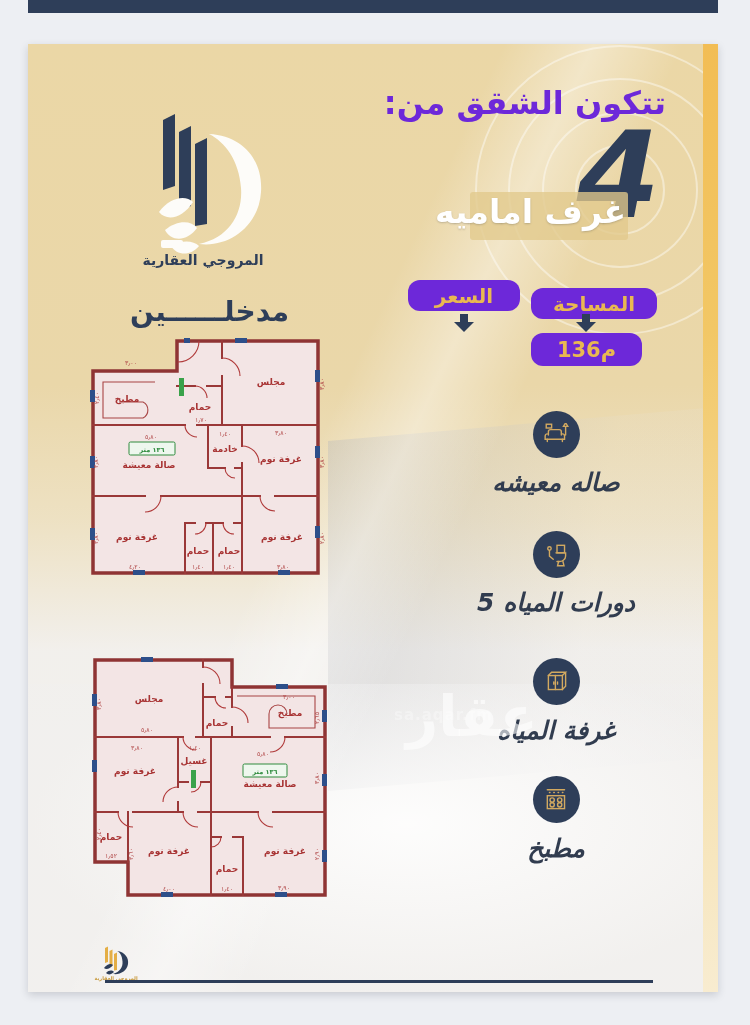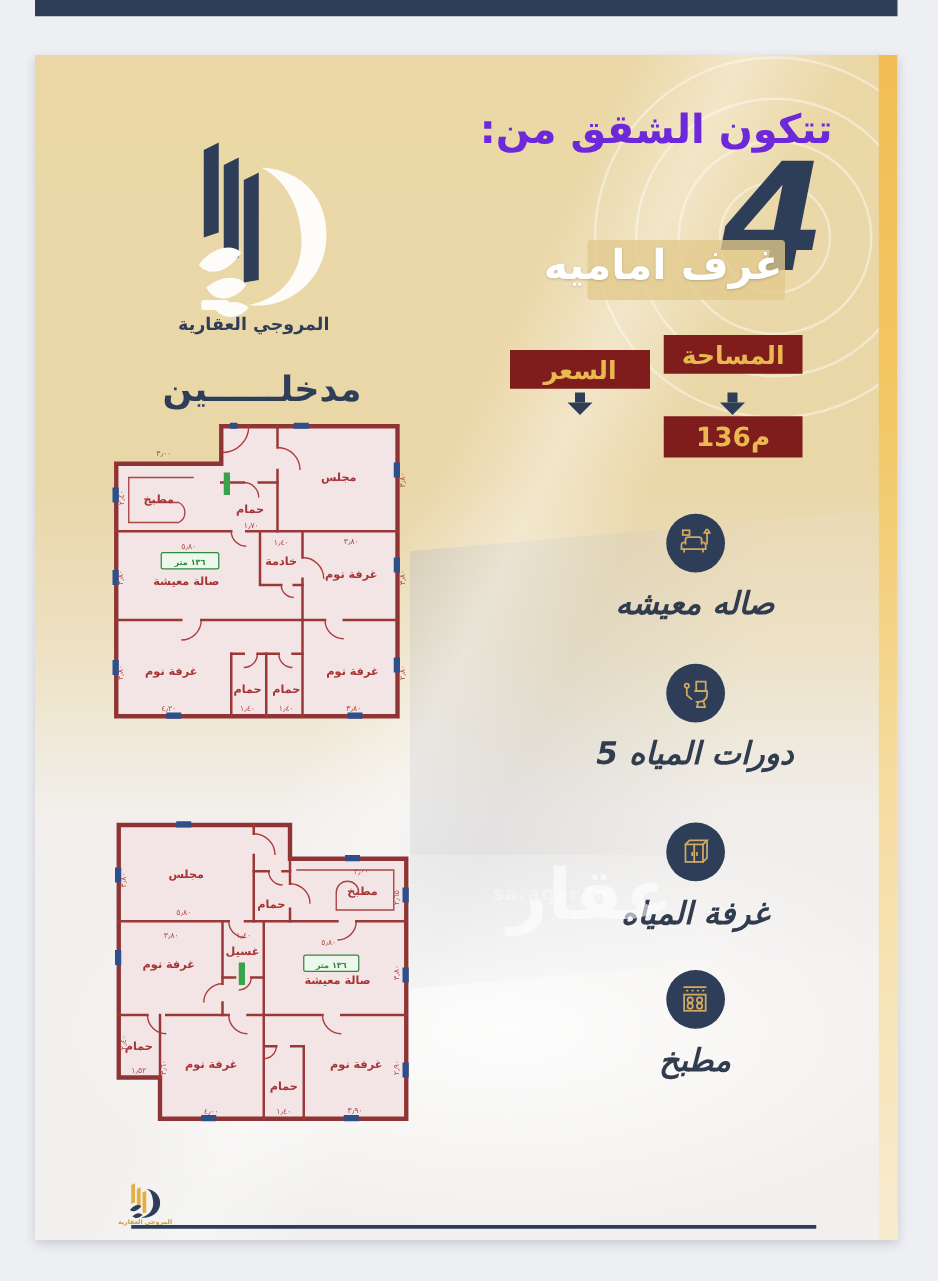--- a/index.html
+++ b/index.html
@@ -33,21 +33,21 @@
 
   .main-title { position:absolute; right:52px; top:40px; width:360px; text-align:right;
           font-size:32px; font-weight:bold; color:#6d28d9; }
   .big-number { position:absolute; right:58px; top:72px; font-size:120px; line-height:1;
           font-weight:bold; font-style:italic; color:#2e3e59; }
   .hl-box { position:absolute; right:90px; top:148px; width:158px; height:48px;
           background:rgba(226,201,140,.78); border-radius:3px; }
   .big-label { position:absolute; right:92px; top:148px; width:280px; text-align:right;
           font-size:33px; font-weight:bold; color:#ffffff; text-shadow:0 1px 2px rgba(60,60,60,.25); }
 
-  .badge { position:absolute; height:31px; background:#7f1d1d; border-radius:0;
+  .badge { position:absolute; height:31px; background:#6d28d9; border-radius:12px;
           display:flex; align-items:center; justify-content:center;
           color:#e9b851; font-weight:bold; font-size:20px; }
   .badge.value { height:33px; font-size:21px; }
   .arrow { position:absolute; width:20px; }
   .arrow .stem { margin:0 auto; width:8px; height:8px; background:#2e3e59; }
   .arrow .head { width:0; height:0; margin:0 auto; border-left:10px solid transparent;
           border-right:10px solid transparent; border-top:10px solid #2e3e59; }
 
   .plan { position:absolute; }
   .plan svg { width:100%; height:100%; }
@@ -109,21 +109,21 @@
       </svg>
     </div>
     <div class="brand-name arabic">المروجي العقارية</div>
     <div class="entrances arabic">مدخلــــــين</div>
 
     <div class="main-title arabic">تتكون الشقق من:</div>
     <div class="big-number">4</div>
     <div class="hl-box"></div>
     <div class="big-label arabic">غرف اماميه</div>
 
-    <div class="badge arabic" style="left:503px; top:224px; width:111px;">المساحة</div>
+    <div class="badge arabic" style="left:503px; top:244px; width:126px;">المساحة</div>
     <div class="badge arabic" style="left:380px; top:236px; width:112px;">السعر</div>
     <div class="arrow" style="left:548px; top:270px;">
         <div class="stem"></div>
         <div class="head"></div>
       </div>
     <div class="arrow" style="left:426px; top:270px;">
         <div class="stem"></div>
         <div class="head"></div>
       </div>
     <div class="badge value" dir="ltr" style="left:503px; top:289px; width:111px;">136م</div>

